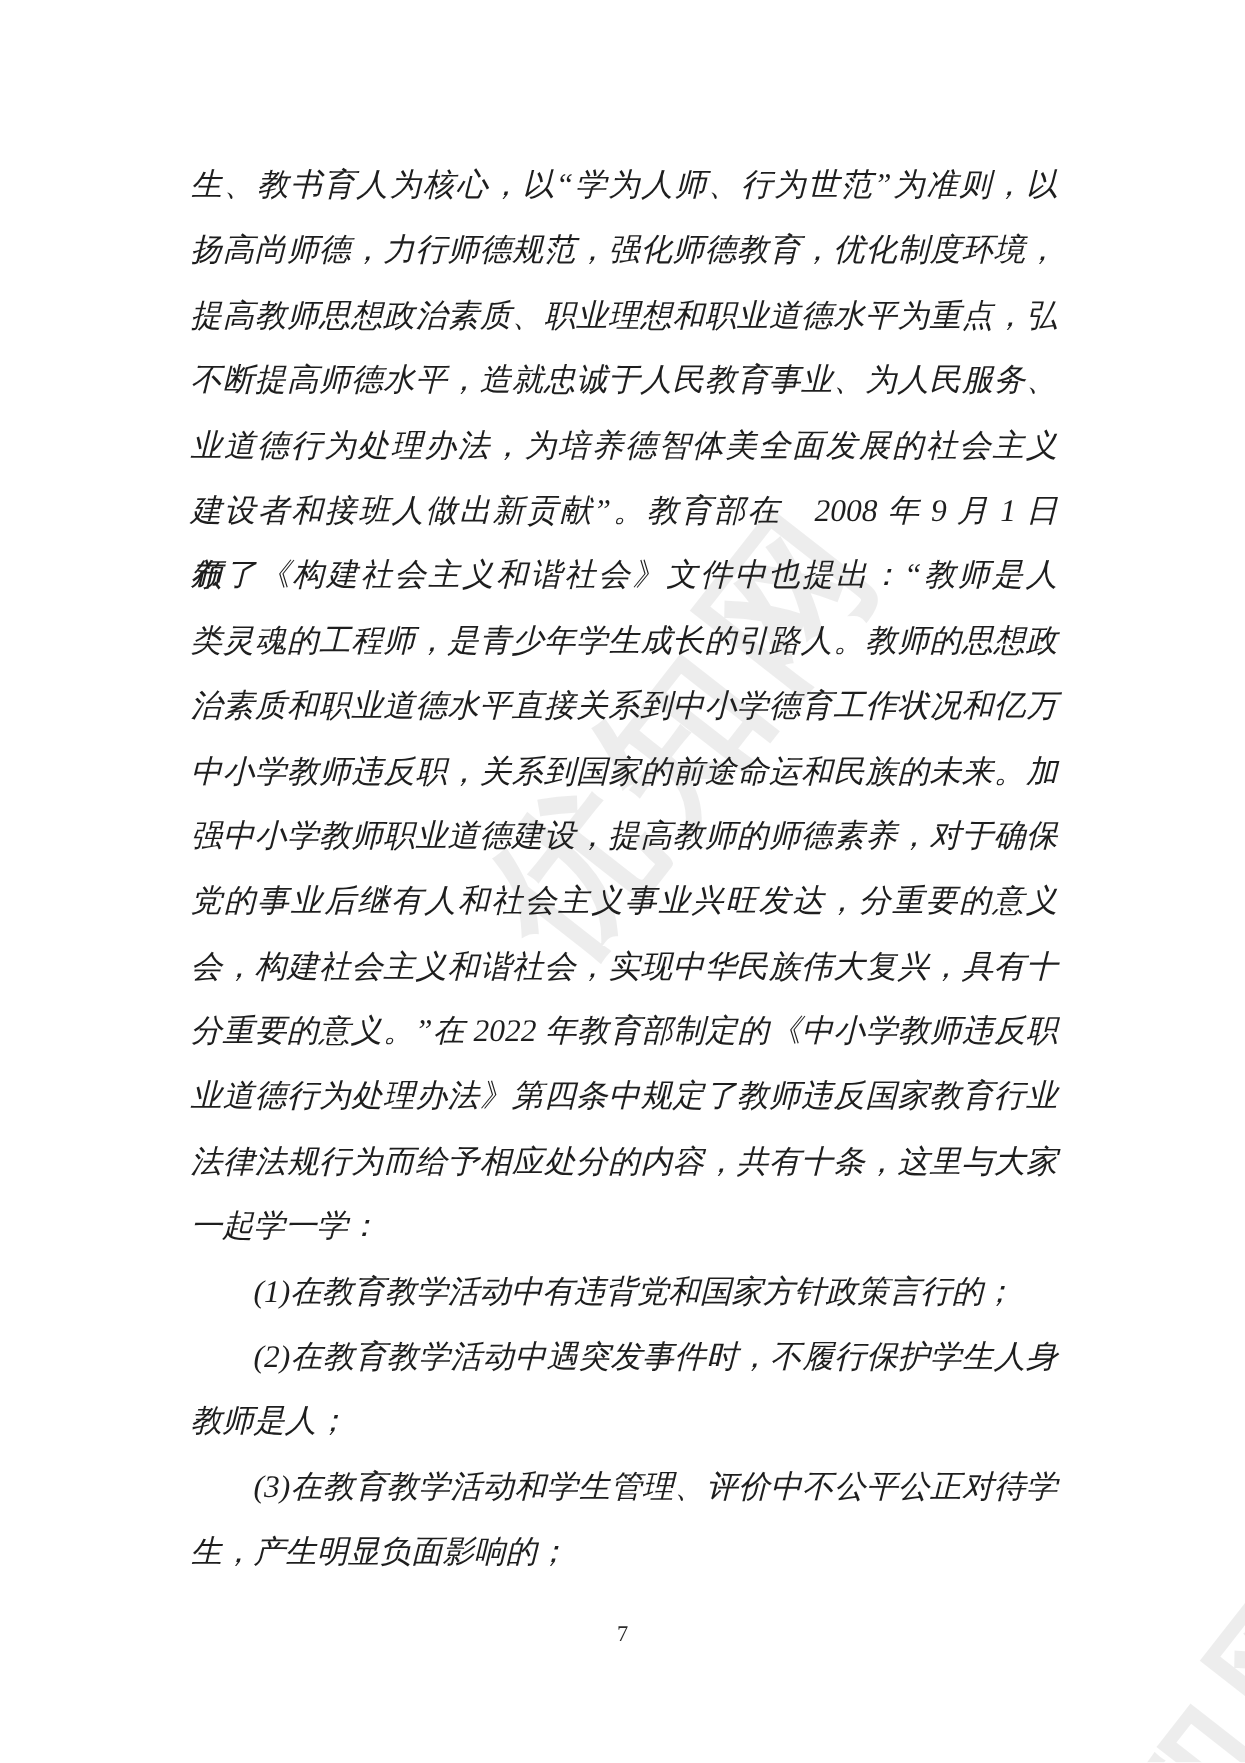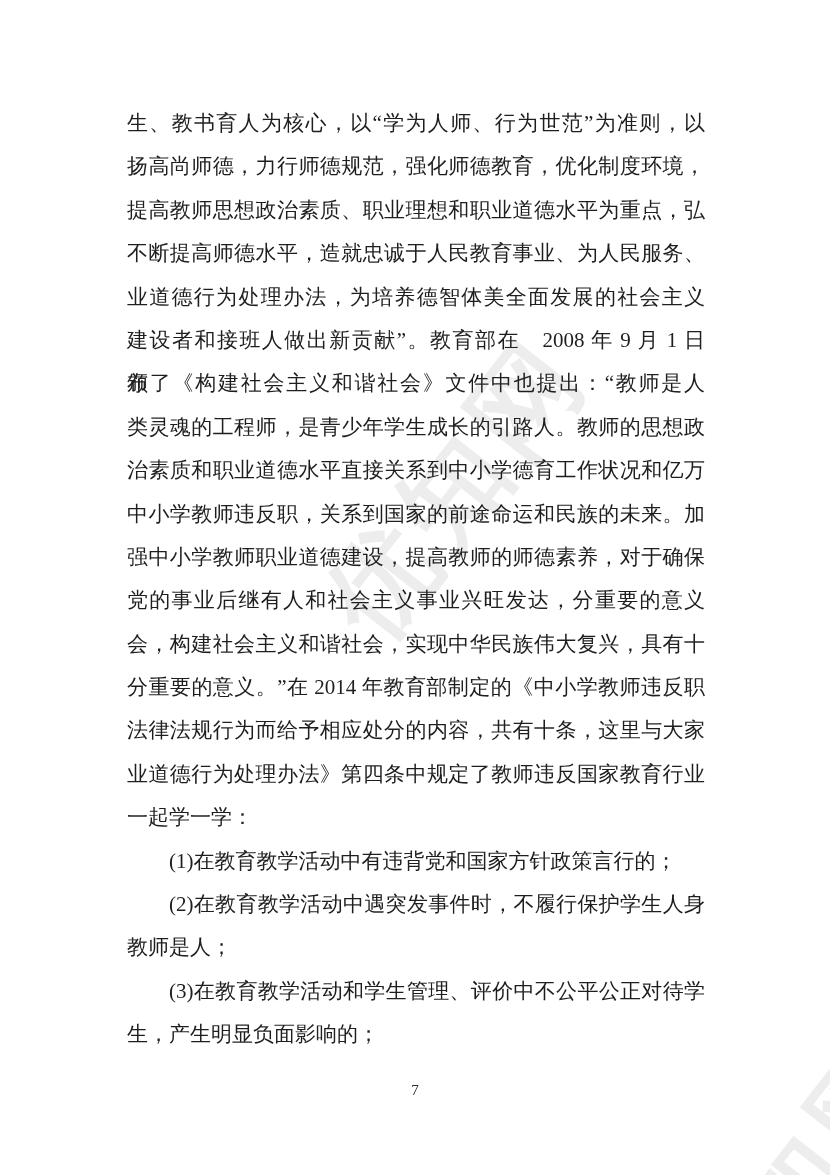--- a/index.html
+++ b/index.html
@@ -14,20 +14,21 @@
     background: #ffffff;
     overflow: hidden;
     font-family: "Liberation Serif", "DejaVu Serif", serif;
     color: #1e1e1e;
   }
   .text-block {
     position: absolute;
     left: 127px;
     top: 102px;
     width: 578px;
+    font-style: italic;
   }
   .line {
     height: 43.4px;
     line-height: 43.4px;
     font-size: 21px;
     color: #1e1e1e;
     text-align: justify;
     text-align-last: justify;
     white-space: normal;
     overflow: visible;
@@ -82,23 +83,23 @@
       <div class="line">不断提高师德水平，造就忠诚于人民教育事业、为人民服务、</div>
       <div class="line">业道德行为处理办法，为培养德智体美全面发展的社会主义</div>
       <div class="line">建设者和接班人做出新贡献”。教育部在　2008 年 9 月 1 日　颁</div>
       <div class="line">布了《构建社会主义和谐社会》文件中也提出：“教师是人</div>
       <div class="line">类灵魂的工程师，是青少年学生成长的引路人。教师的思想政</div>
       <div class="line">治素质和职业道德水平直接关系到中小学德育工作状况和亿万</div>
       <div class="line">中小学教师违反职，关系到国家的前途命运和民族的未来。加</div>
       <div class="line">强中小学教师职业道德建设，提高教师的师德素养，对于确保</div>
       <div class="line">党的事业后继有人和社会主义事业兴旺发达，分重要的意义</div>
       <div class="line">会，构建社会主义和谐社会，实现中华民族伟大复兴，具有十</div>
-      <div class="line">分重要的意义。”在 2014 年教育部制定的《中小学教师违反职</div>
+      <div class="line">分重要的意义。”在 2022 年教育部制定的《中小学教师违反职</div>
+      <div class="line">业道德行为处理办法》第四条中规定了教师违反国家教育行业</div>
       <div class="line">法律法规行为而给予相应处分的内容，共有十条，这里与大家</div>
-      <div class="line">业道德行为处理办法》第四条中规定了教师违反国家教育行业</div>
       <div class="line end">一起学一学：</div>
       <div class="line indent end">(1)在教育教学活动中有违背党和国家方针政策言行的；</div>
       <div class="line indent">(2)在教育教学活动中遇突发事件时，不履行保护学生人身</div>
       <div class="line end">教师是人；</div>
       <div class="line indent">(3)在教育教学活动和学生管理、评价中不公平公正对待学</div>
       <div class="line end">生，产生明显负面影响的；</div>
     </div>
 
   <div class="page-number">7</div>
 </div>

